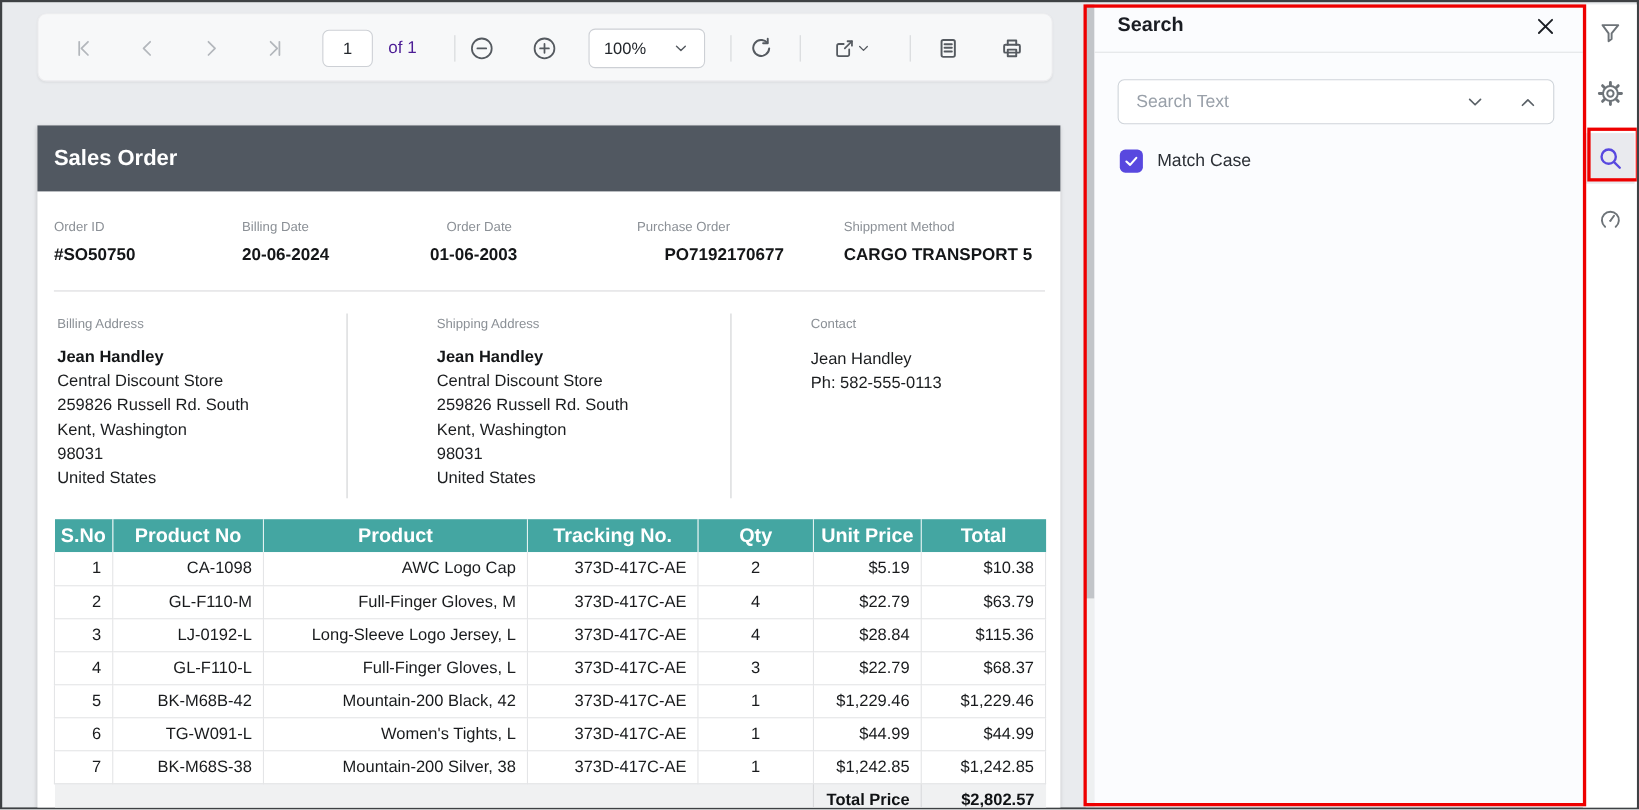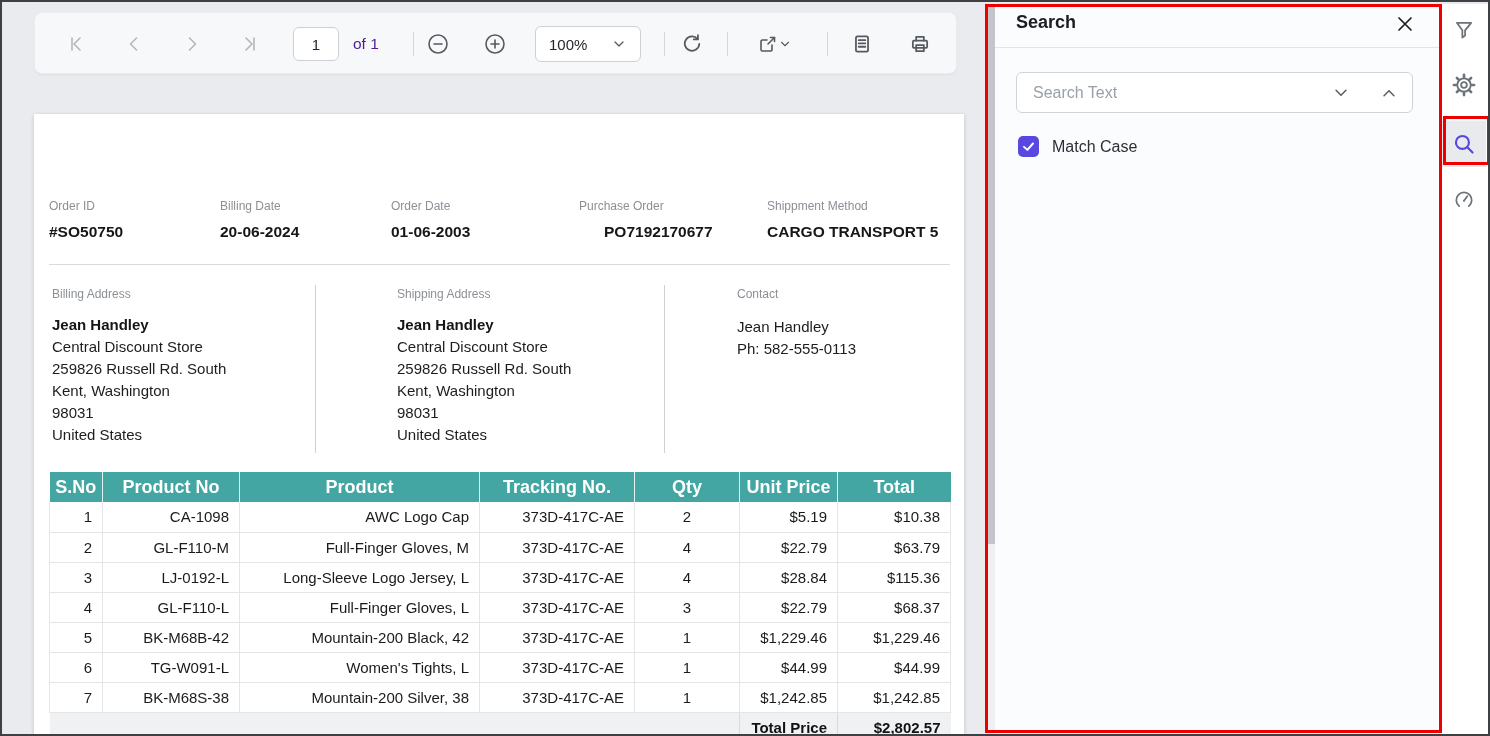--- a/index.html
+++ b/index.html
@@ -177,26 +177,29 @@
     <div class="tb-btn" style="left:867px">
       <svg width="22" height="22" viewBox="0 0 20 20" class="ic">
           <path d="M6.5 7V3.5h7V7"></path>
           <rect x="3.5" y="7" width="13" height="6.5" rx="1"></rect>
           <path d="M6.5 11h7v5.5h-7z"></path>
         </svg>
     </div>
   </div>
 
   <div class="page">
+    <div class="doc-header">
+      <h1>Sales Order</h1>
+    </div>
 
     <div class="meta-label" style="left:15px">Order ID</div>
     <div class="meta-value" style="left:15px">#SO50750</div>
     <div class="meta-label" style="left:186px">Billing Date</div>
     <div class="meta-value" style="left:186px">20-06-2024</div>
-    <div class="meta-label" style="left:357px">Order Date</div>
+    <div class="meta-label" style="left:372px">Order Date</div>
     <div class="meta-value" style="left:357px">01-06-2003</div>
     <div class="meta-label" style="left:545px">Purchase Order</div>
     <div class="meta-value" style="left:570px">PO7192170677</div>
     <div class="meta-label" style="left:733px">Shippment Method</div>
     <div class="meta-value" style="left:733px">CARGO TRANSPORT 5</div>
 
     <div class="meta-divider"></div>
 
     <div class="addr-label" style="left:18px">Billing Address</div>
     <div class="addr-name" style="left:18px">Jean Handley</div>

